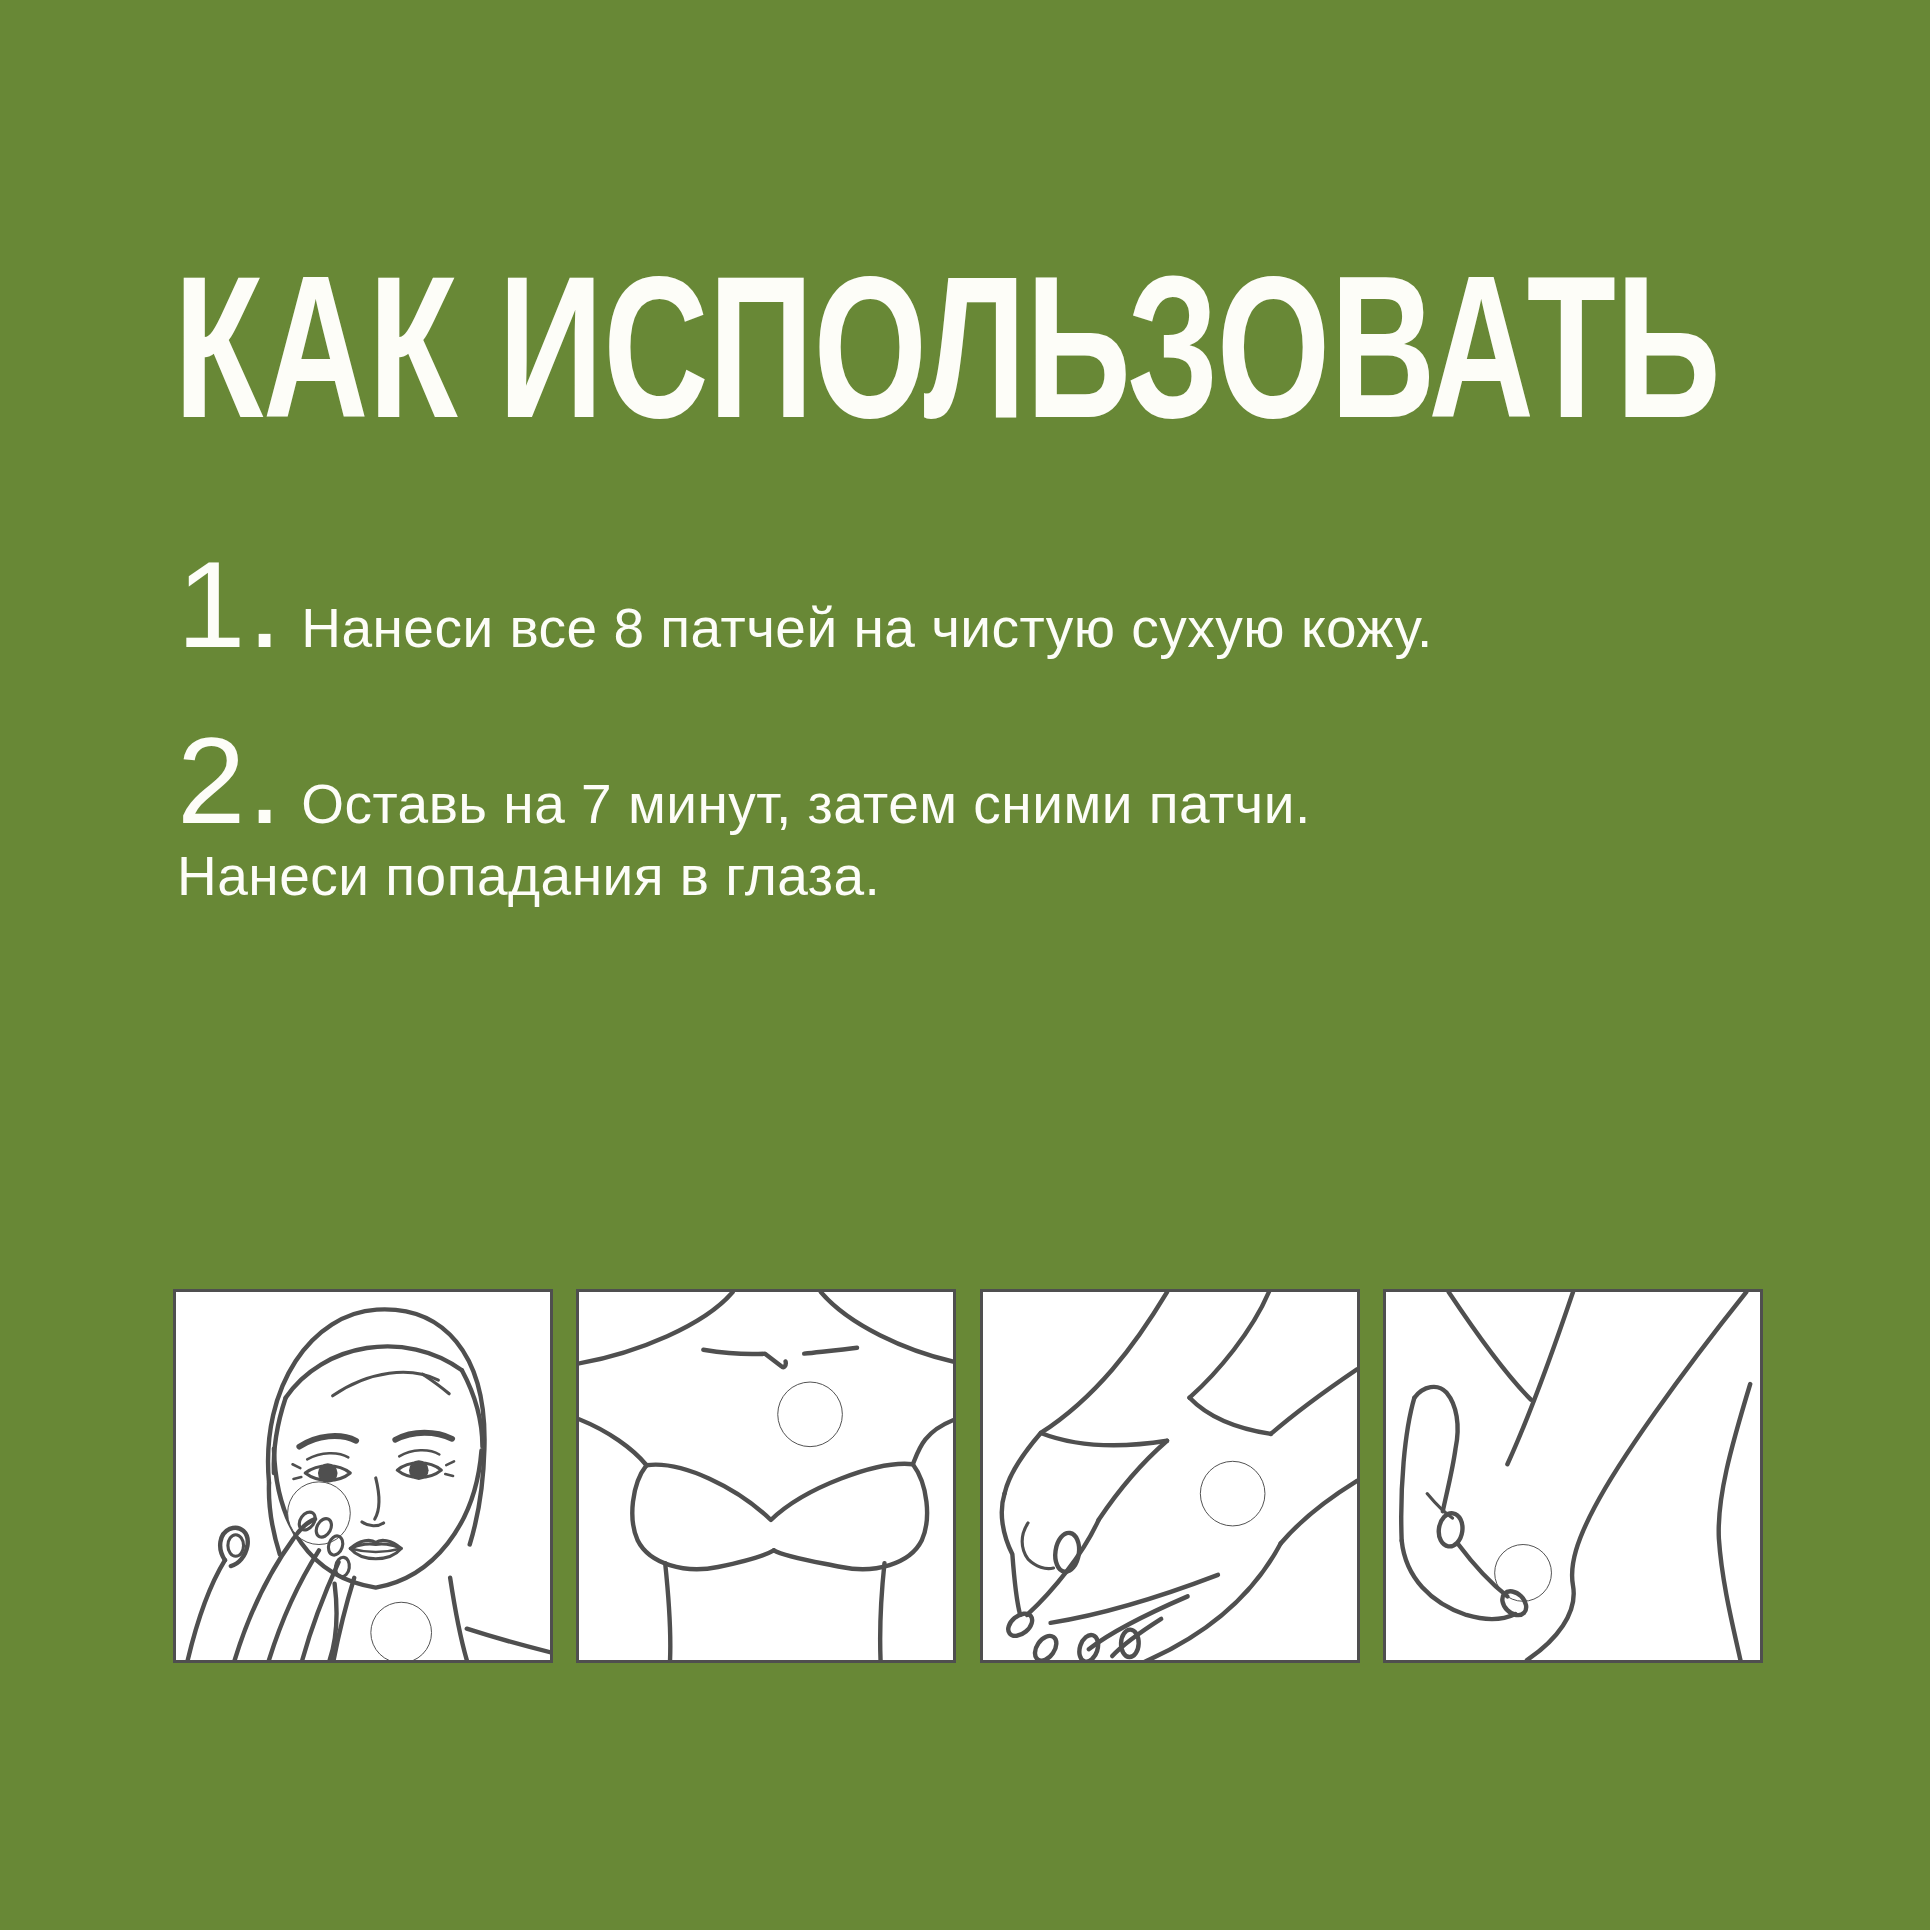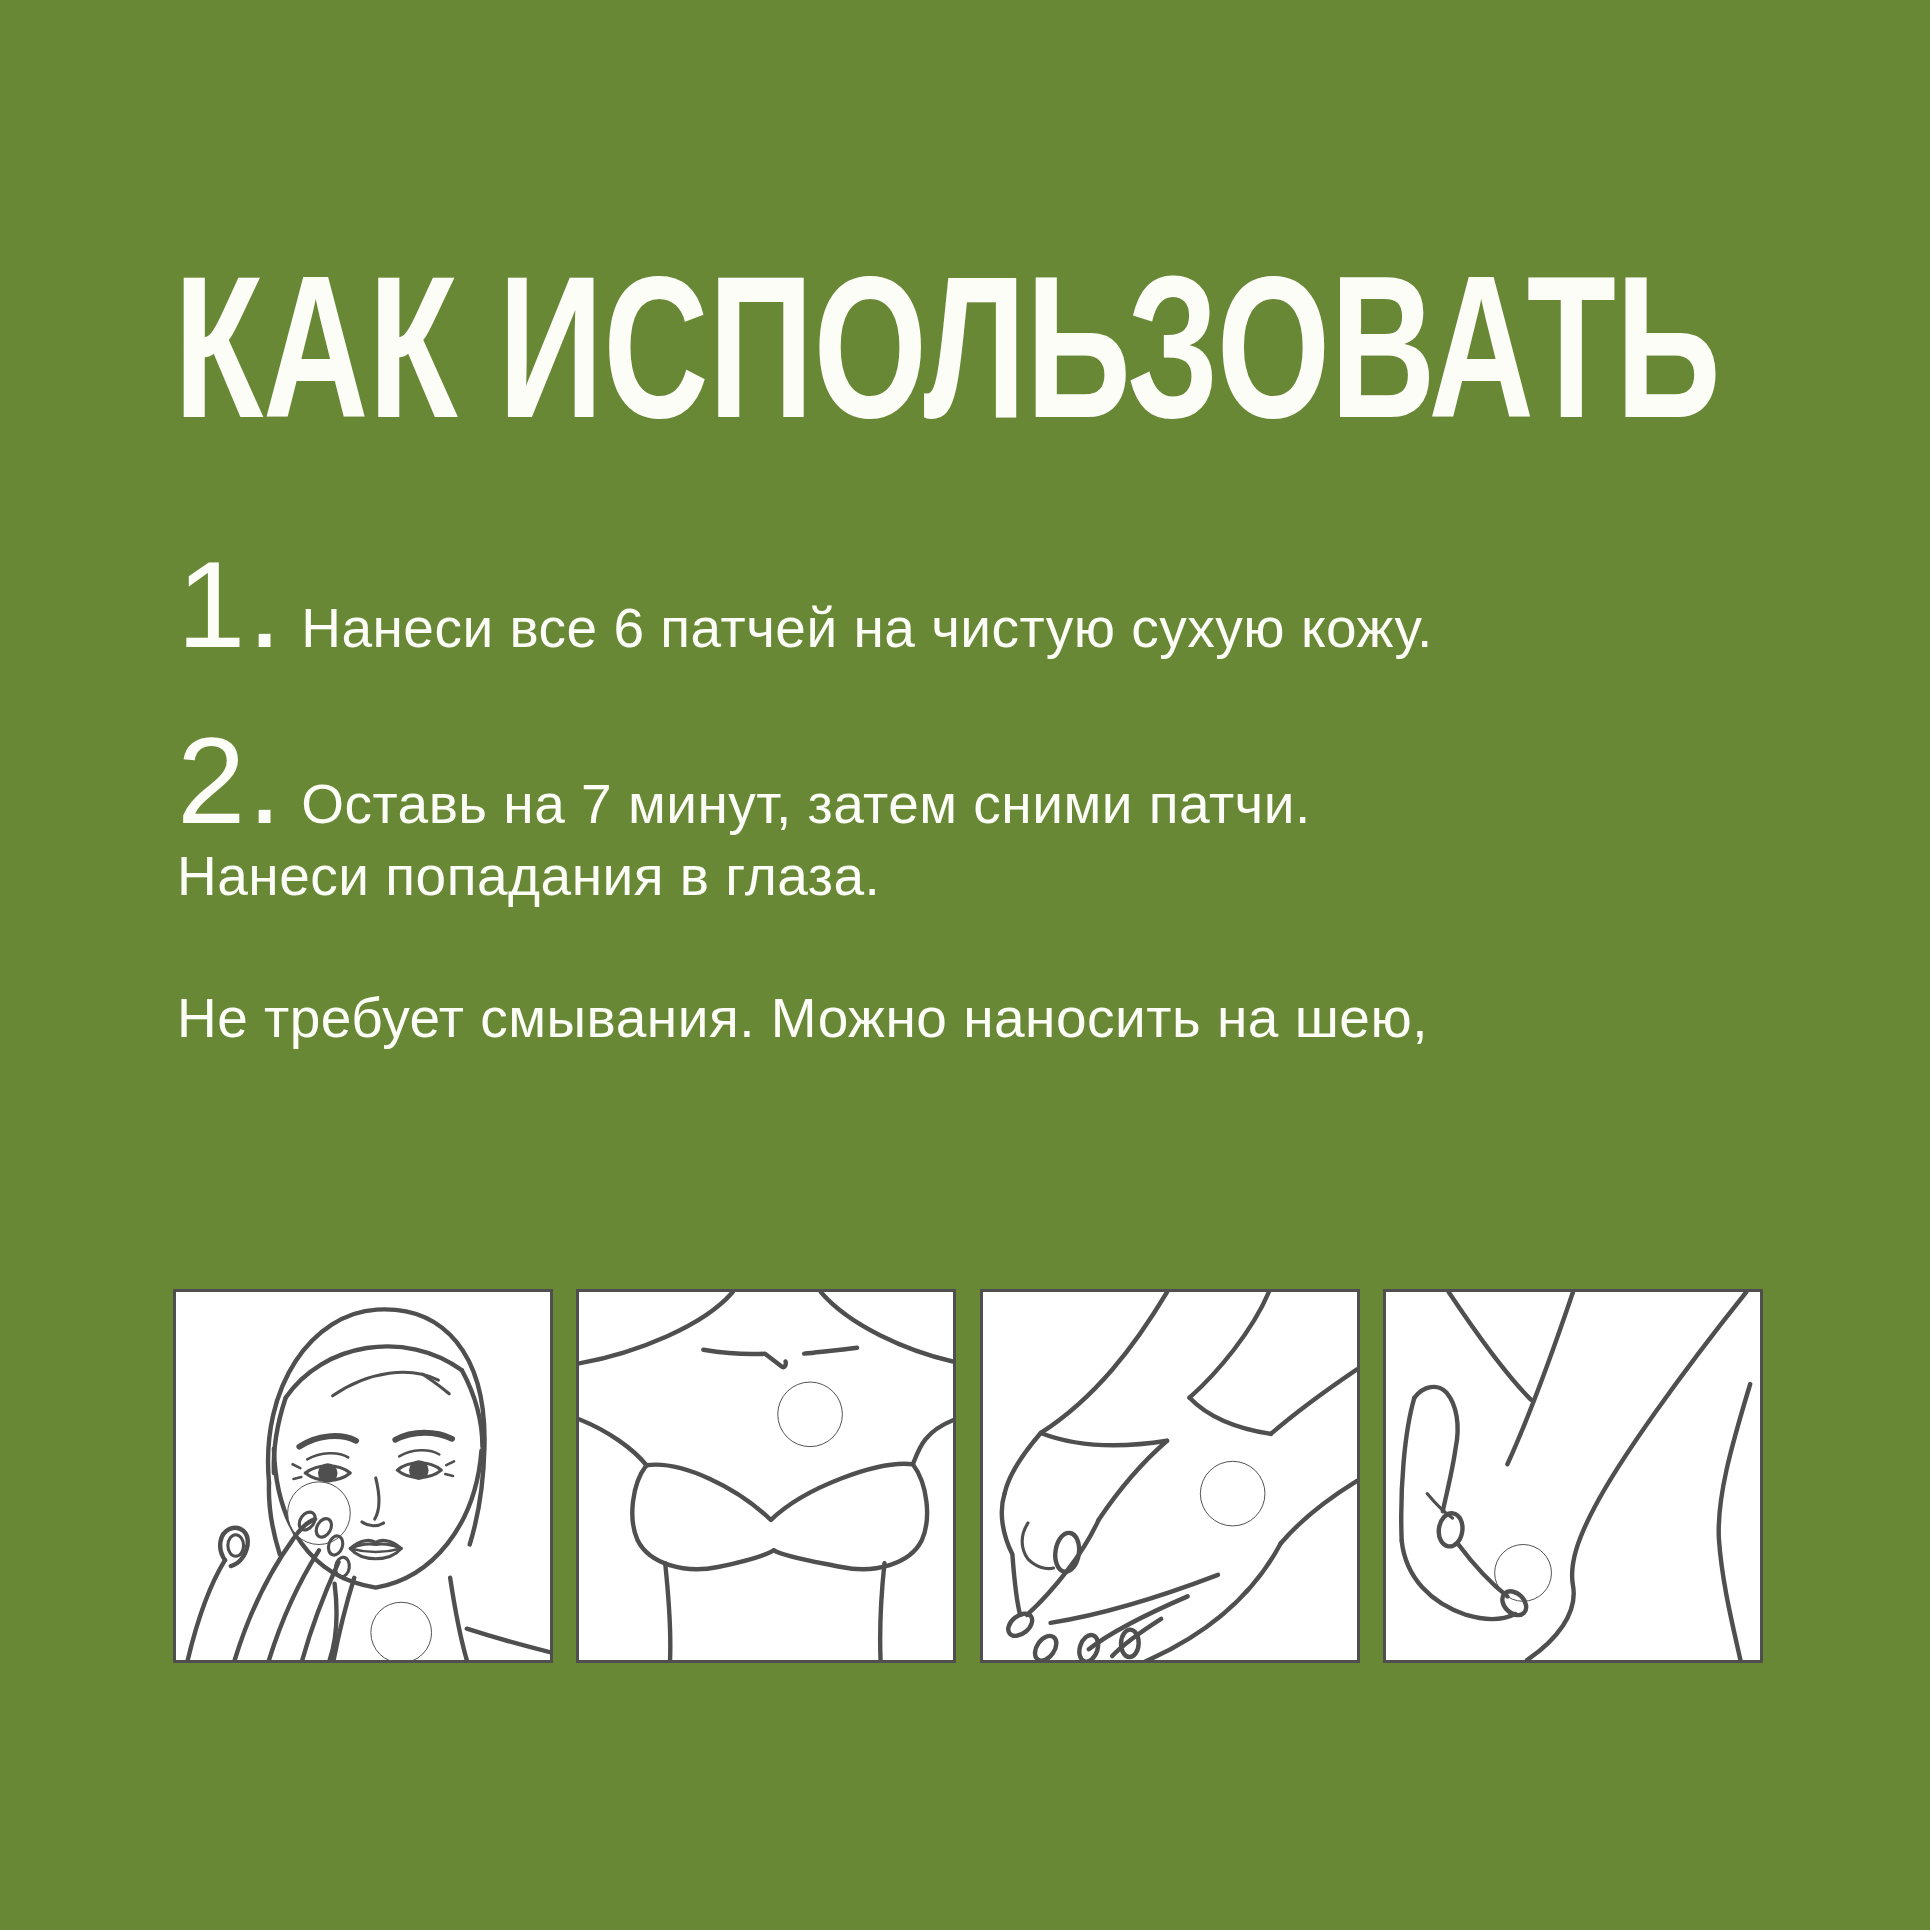--- a/index.html
+++ b/index.html
@@ -69,26 +69,26 @@
   .panel .pupil{fill:var(--line);stroke:none;}
   .panel .thin{stroke-width:2.6;}
   .panel .mid{stroke-width:3.2;}
   .panel .thick{stroke-width:6;}
 </style>
 </head>
 <body>
 
 <h1 class="title">КАК ИСПОЛЬЗОВАТЬ</h1>
 
-<p class="para step-1"><span class="num">1.</span><span>Нанеси все 6 патчей на чистую сухую кожу.</span></p>
+<p class="para step-1"><span class="num">1.</span><span>Нанеси все 8 патчей на чистую сухую кожу.</span></p>
 
 <p class="para step-2"><span class="num">2.</span><span>Оставь на 7 минут, затем сними патчи.</span><br>
 <span>Нанеси попадания в глаза.</span></p>
 
-<p class="para note"><span>Не требует смывания. Можно наносить на шею,</span><br>
+<p class="para note"><br>
 </p>
 
 <div class="strip">
 
   <figure class="panel">
     <svg viewBox="0 0 382 376" preserveAspectRatio="none">
 
       <path d="M95,195 C86,95 140,22 205,18 C272,14 318,62 315,160 C314,198 308,232 300,258"></path>
       <path d="M95,195 C94,222 99,246 106,268"></path>
       <path d="M112,108 C150,52 235,38 292,80"></path>

